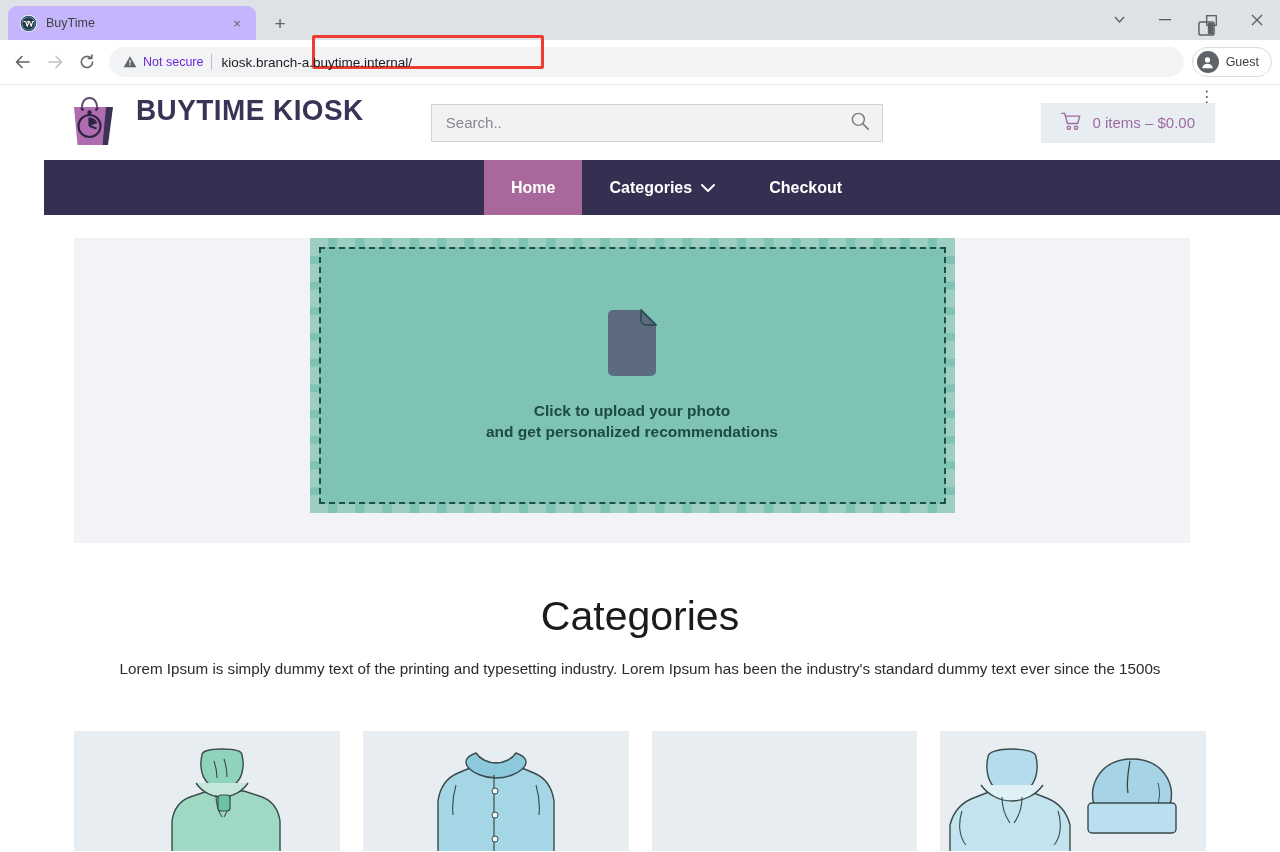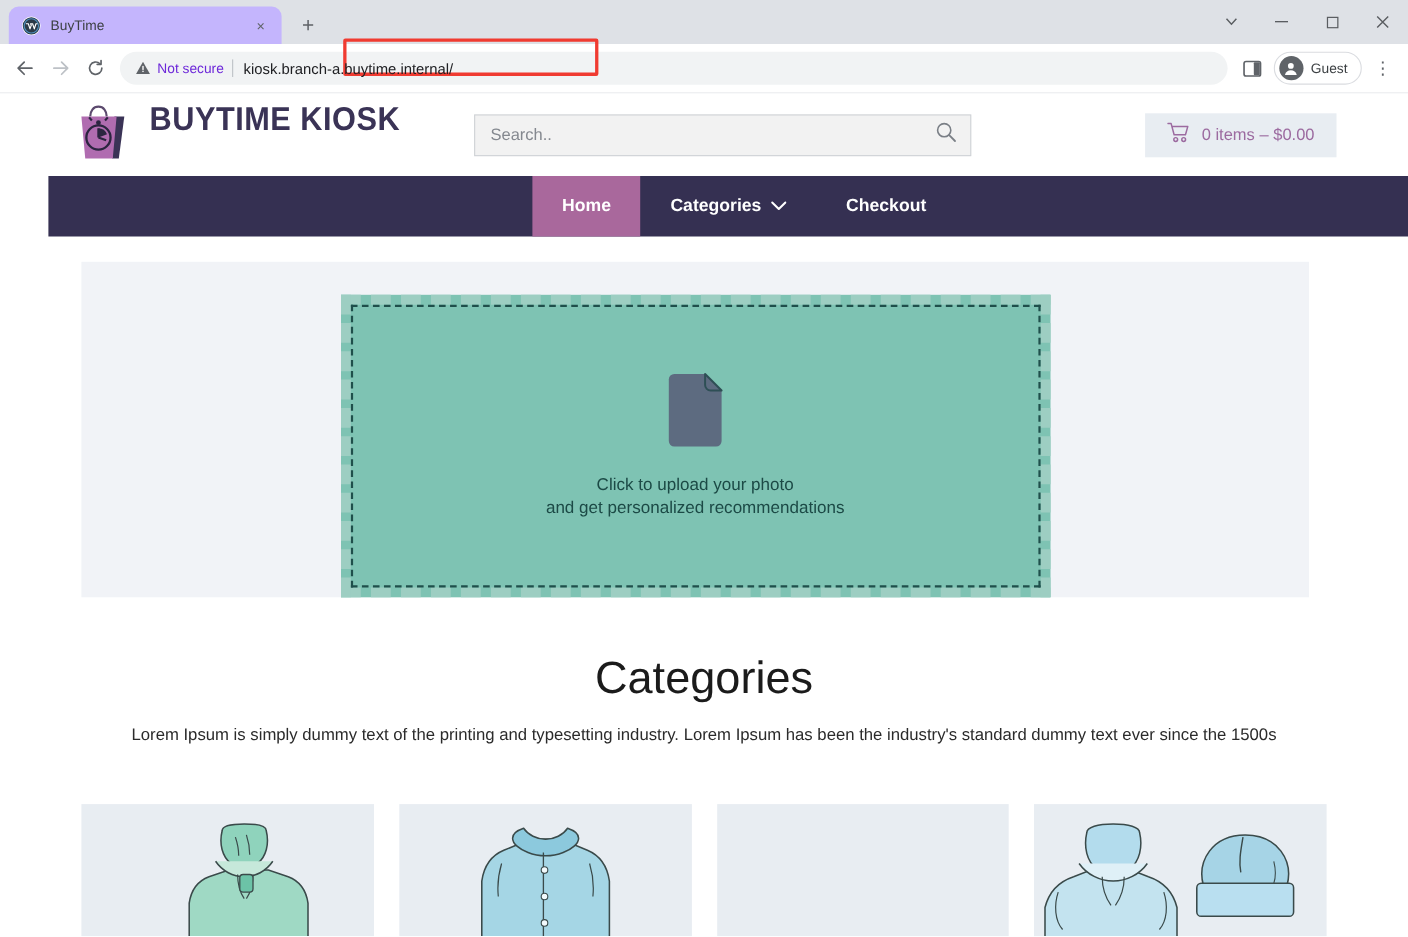--- a/index.html
+++ b/index.html
@@ -86,21 +86,21 @@
     left: 203px; top: -12px;
     width: 232px; height: 34px;
     border: 3px solid #f03b31;
     border-radius: 2px;
     pointer-events: none;
   }
   .urltext {
     font-size: 13.5px; color: #202124; white-space: nowrap;
     position: relative; z-index: 2;
   }
-  .tb-right { display: flex; gap: 4px; }
+  .tb-right { display: flex; gap: 4px; flex-direction: column; }
   .profile-pill {
     display: flex; align-items: center; gap: 7px;
     height: 30px; padding: 0 12px 0 4px;
     border: 1px solid #dadce0; border-radius: 16px;
   }
   .profile-avatar {
     width: 22px; height: 22px; border-radius: 50%;
     background: #5f6368; display: flex; align-items: center; justify-content: center;
   }
   .profile-name { font-size: 12.5px; color: #3c4043; }
@@ -148,21 +148,21 @@
   .nav-item {
     display: flex; align-items: center; gap: 9px;
     padding: 0 27px;
     color: #ffffff; font-size: 16px; font-weight: bold;
   }
   .nav-item.active { background: #a9689c; }
 
   .hero {
     margin: 23px 90px 0 74px;
     height: 305px; background: #f1f3f7;
-    display: flex; align-items: flex-end; justify-content: center;
+    display: flex; align-items: flex-start; justify-content: center; font-weight: bold;
   }
   .upload-outer {
     width: 645px; height: 275px;
     background: #7ec3b3;
     border: 9px dashed #9dcec2;
     display: flex; align-items: center; justify-content: center;
     padding: 0;
   }
   .upload-inner {
     width: 100%; height: 100%;

